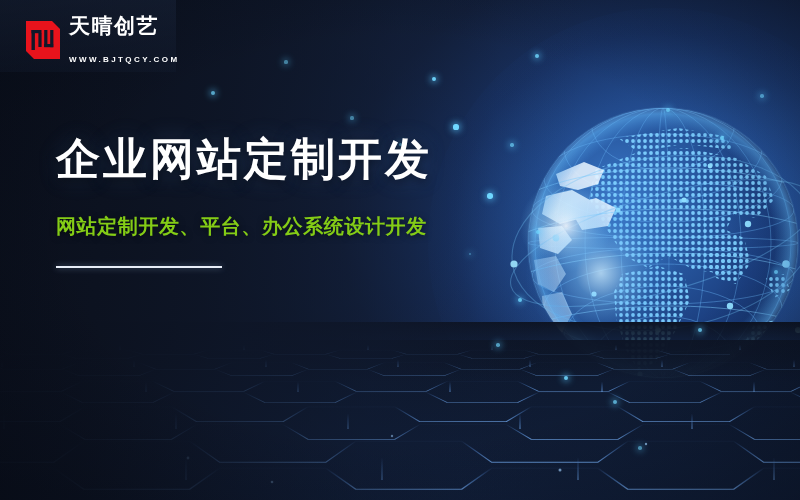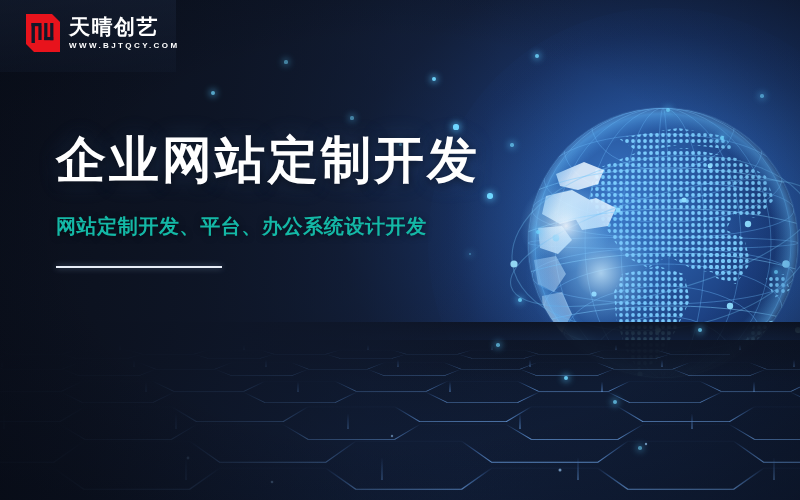--- a/index.html
+++ b/index.html
@@ -116,38 +116,38 @@
     line-height: 23px;
     font-family: "Liberation Sans", "DejaVu Sans", sans-serif;
   }
   .logo-url {
     display: block;
     color: #ffffff;
     font-size: 8px;
     font-weight: bold;
     letter-spacing: 2.4px;
     line-height: 12px;
-    margin-top: 2px;
+    margin-top: 17px;
   }
 
   
   .copy { position: absolute; left: 56px; top: 132px; width: 470px; }
 
   .headline {
     color: #ffffff;
     font-family: "Liberation Serif", "DejaVu Serif", serif;
-    font-size: 50px;
+    font-size: 44px;
     font-weight: bold;
     letter-spacing: 3px;
     line-height: 56px;
     margin: 0;
     text-shadow: 0 2px 10px rgba(0,0,0,0.55), 0 0 22px rgba(90,150,230,0.25);
   }
   .subhead {
-    color: #14b8a6;
+    color: #84cc16;
     font-size: 20px;
     font-weight: bold;
     letter-spacing: 0.6px;
     line-height: 28px;
     margin: 24px 0 0 0;
     text-shadow: 0 1px 6px rgba(0,0,0,0.55);
   }
   .divider {
     width: 166px;
     height: 2px;

